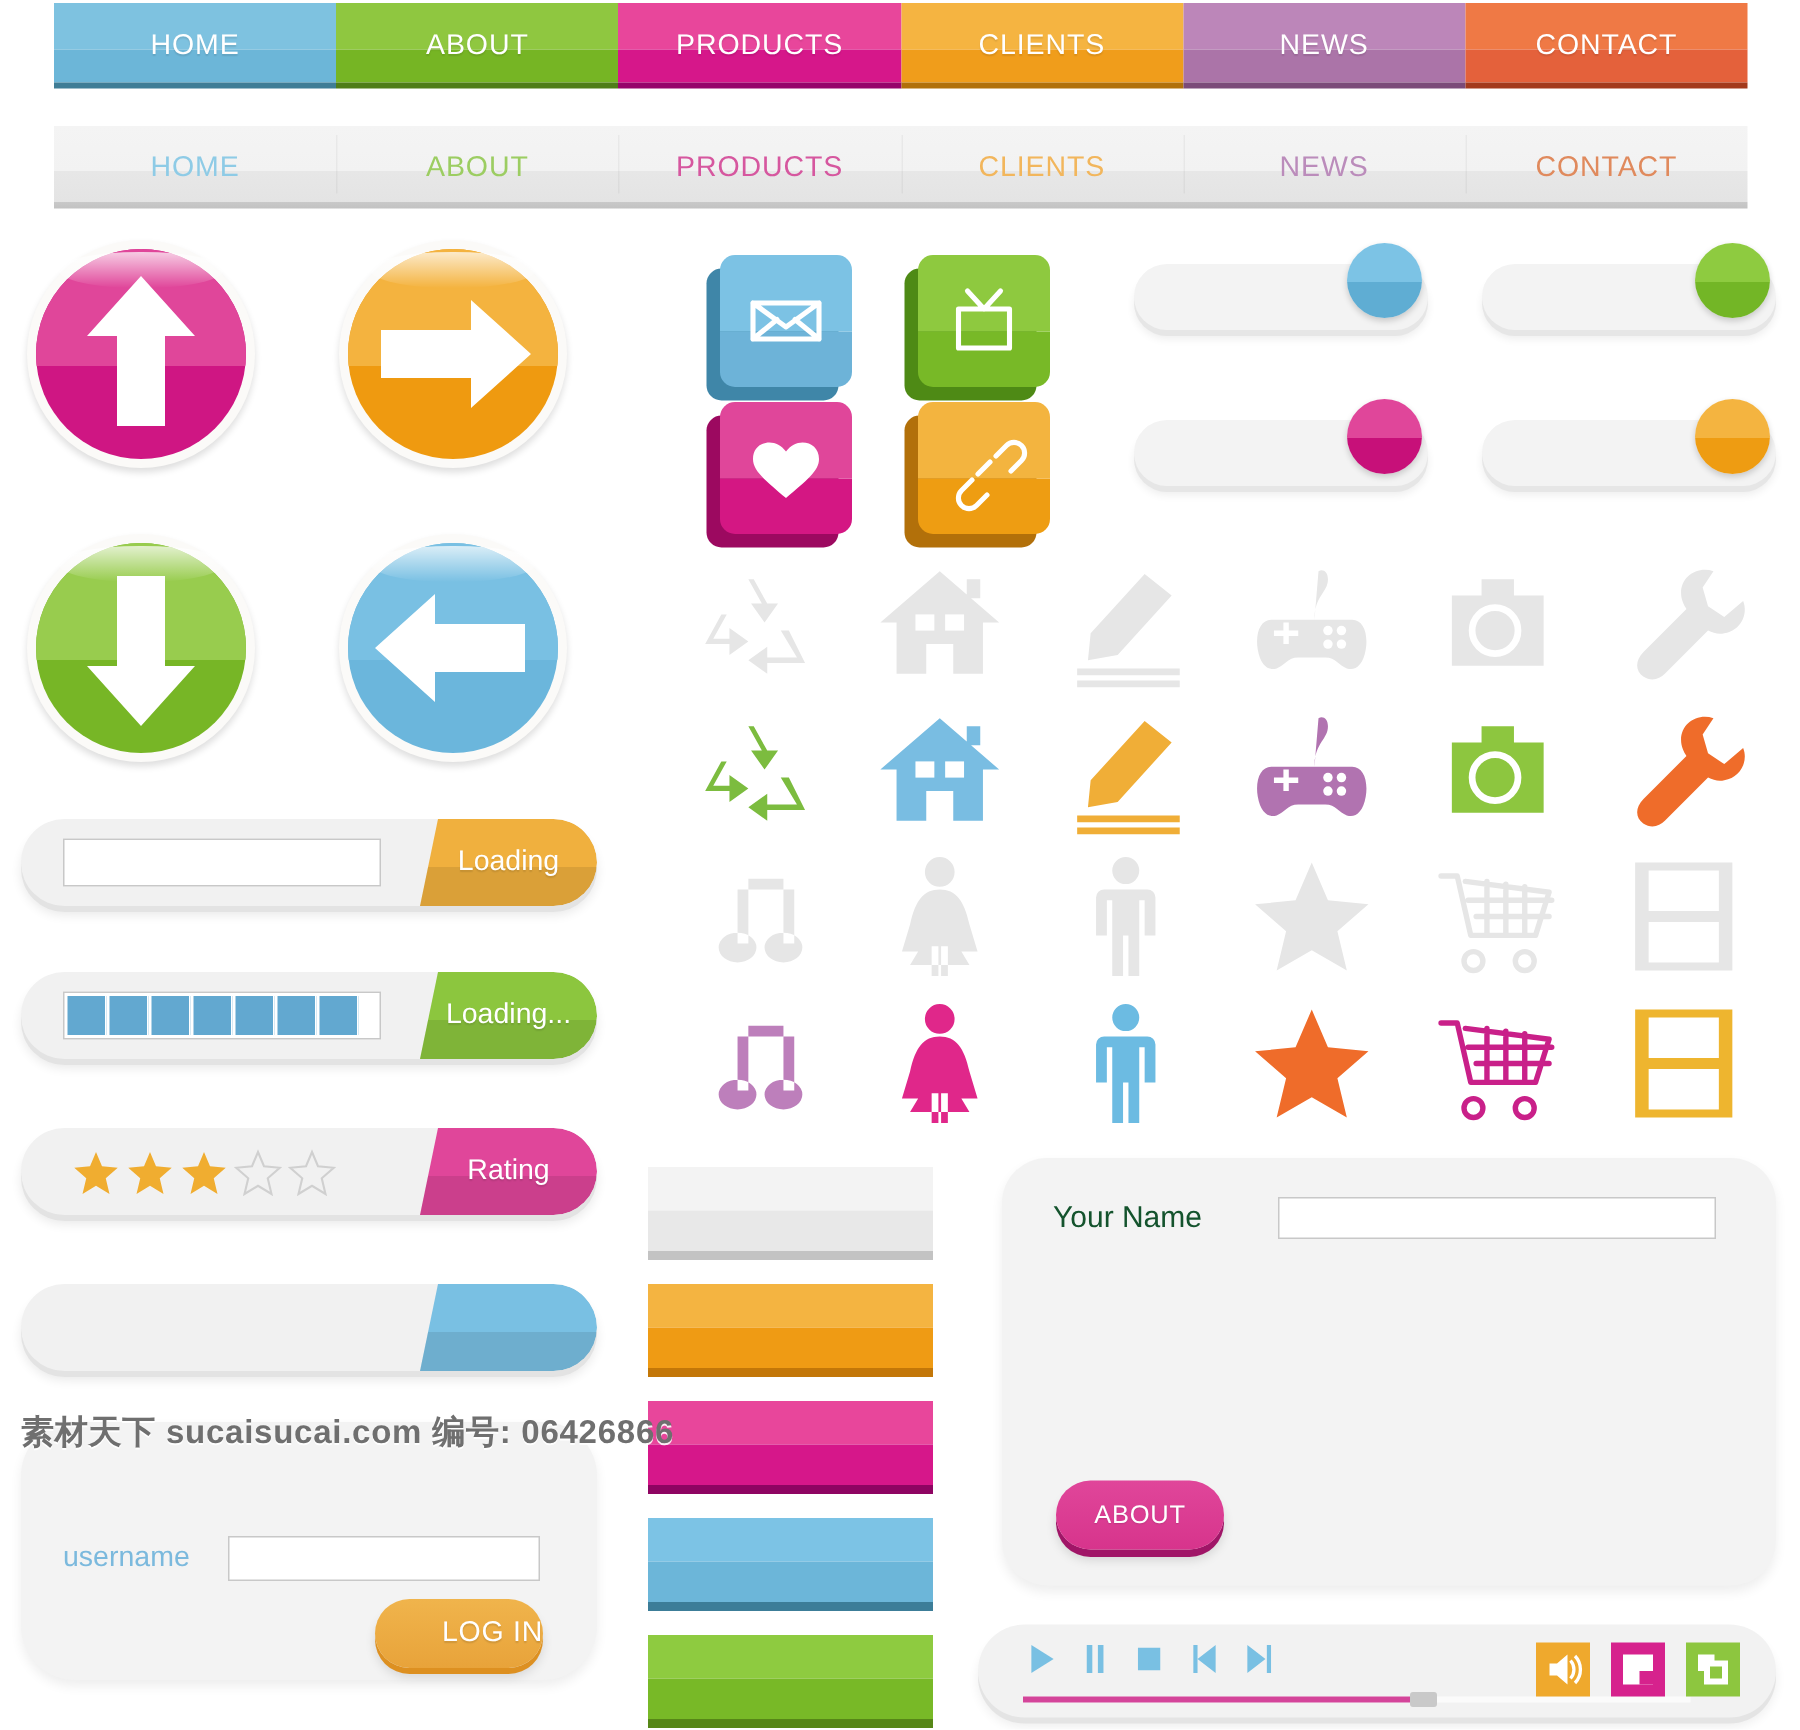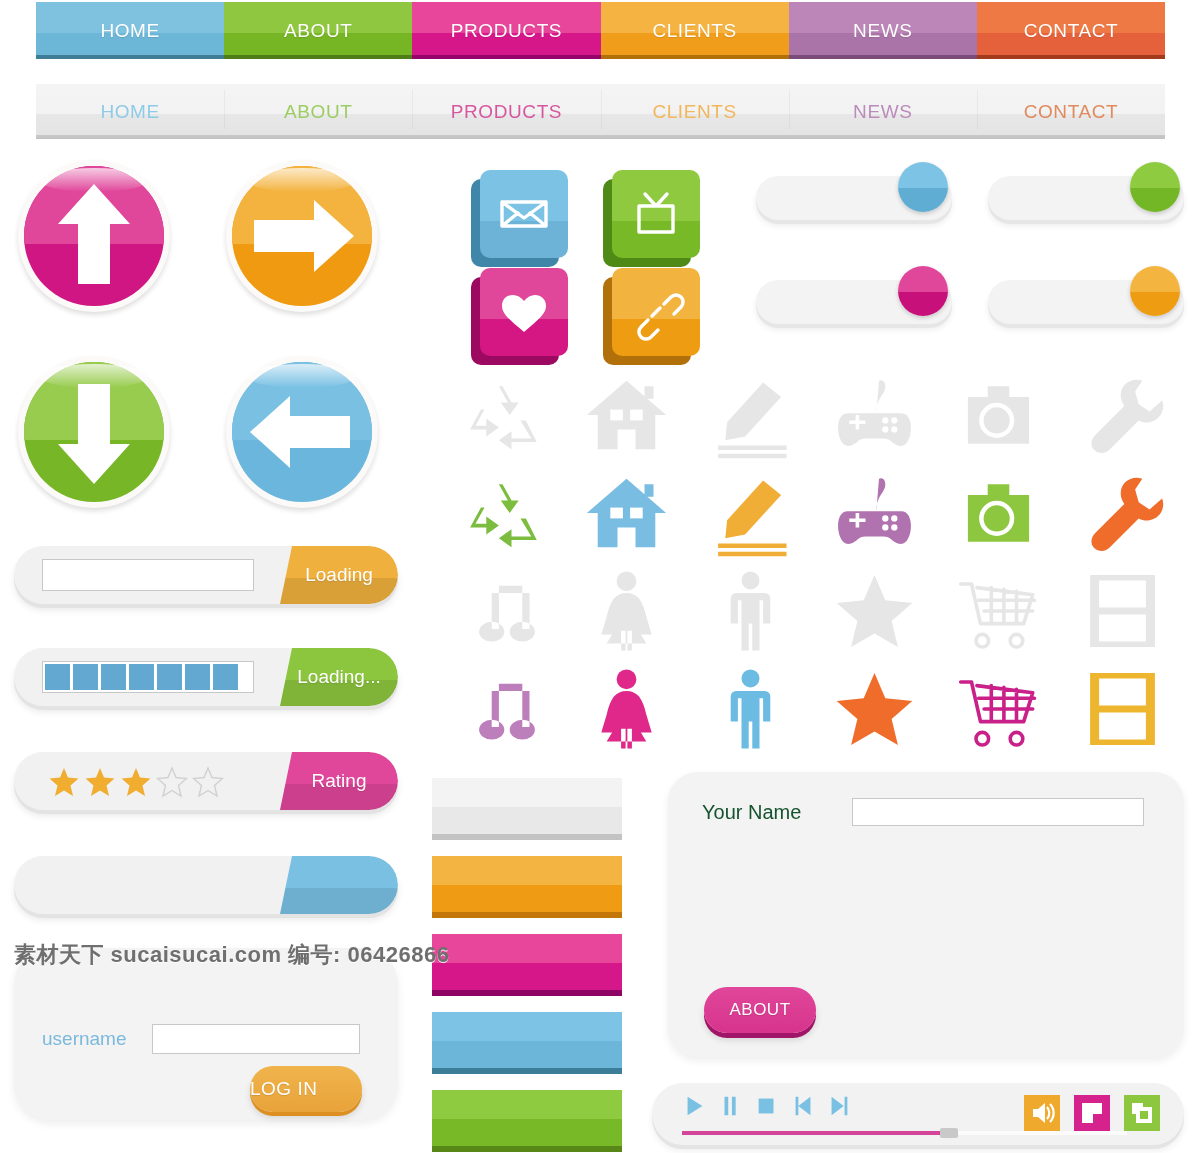--- a/index.html
+++ b/index.html
@@ -105,21 +105,21 @@
     width: 384px; height: 172px;
     background: #f3f3f3; border-radius: 36px;
     box-shadow: 0 4px 8px rgba(0,0,0,.07);
   }
   .loginrow { position: absolute; display: flex; align-items: center; }
   .loginrow .lbl { width: 110px; font-size: 19px; }
   .loginrow .inp { width: 208px; height: 30px; background:#fff; border:1px solid #c8c8c8; }
   .loginbtn {
     position: absolute; right: 36px; bottom: 8px;
     width: 112px; height: 46px; border-radius: 23px;
-    display:flex; align-items:center; justify-content:flex-start;
+    display:flex; align-items:center; justify-content:flex-end;
     color: #fff; font-size: 19px; letter-spacing: .5px;
     background: linear-gradient(to bottom,#f0b44c,#e8a33a);
     box-shadow: 0 4px 0 #dd9021, 0 6px 7px rgba(0,0,0,.12);
     text-shadow: 0 1px 1px rgba(0,0,0,.12);
   }
 
   
   .tile3d { position: absolute; width: 88px; height: 88px; }
   .tile3d .side  { position:absolute; left:-9px; top:9px; width:88px; height:88px; border-radius:10px; }
   .tile3d .face  { position:absolute; inset:0; border-radius:10px; overflow:hidden; }

